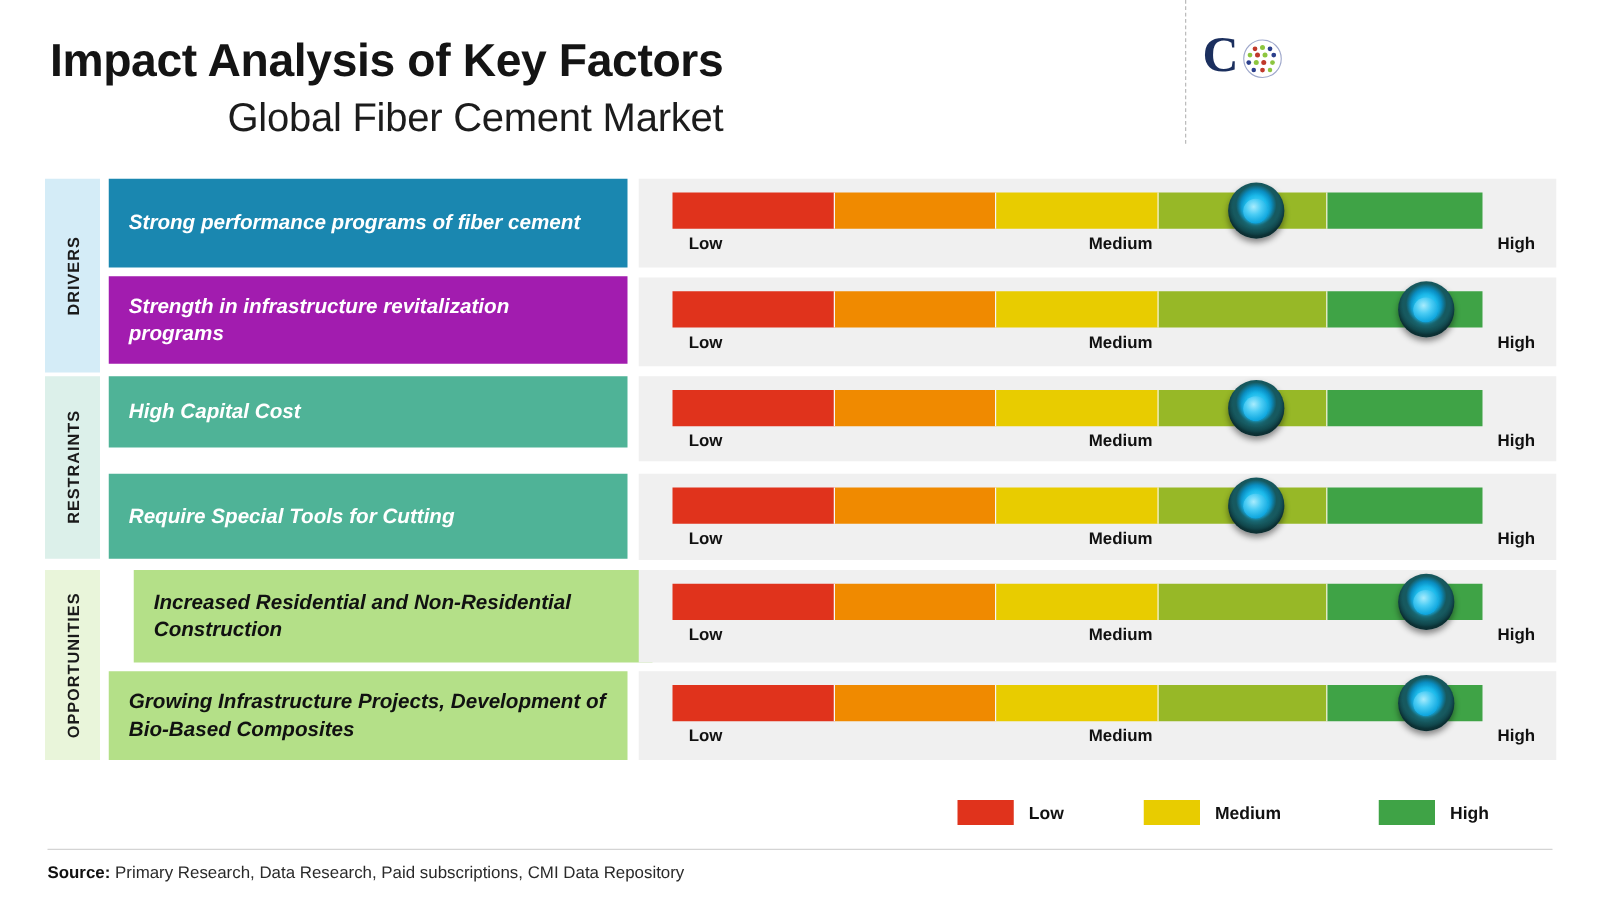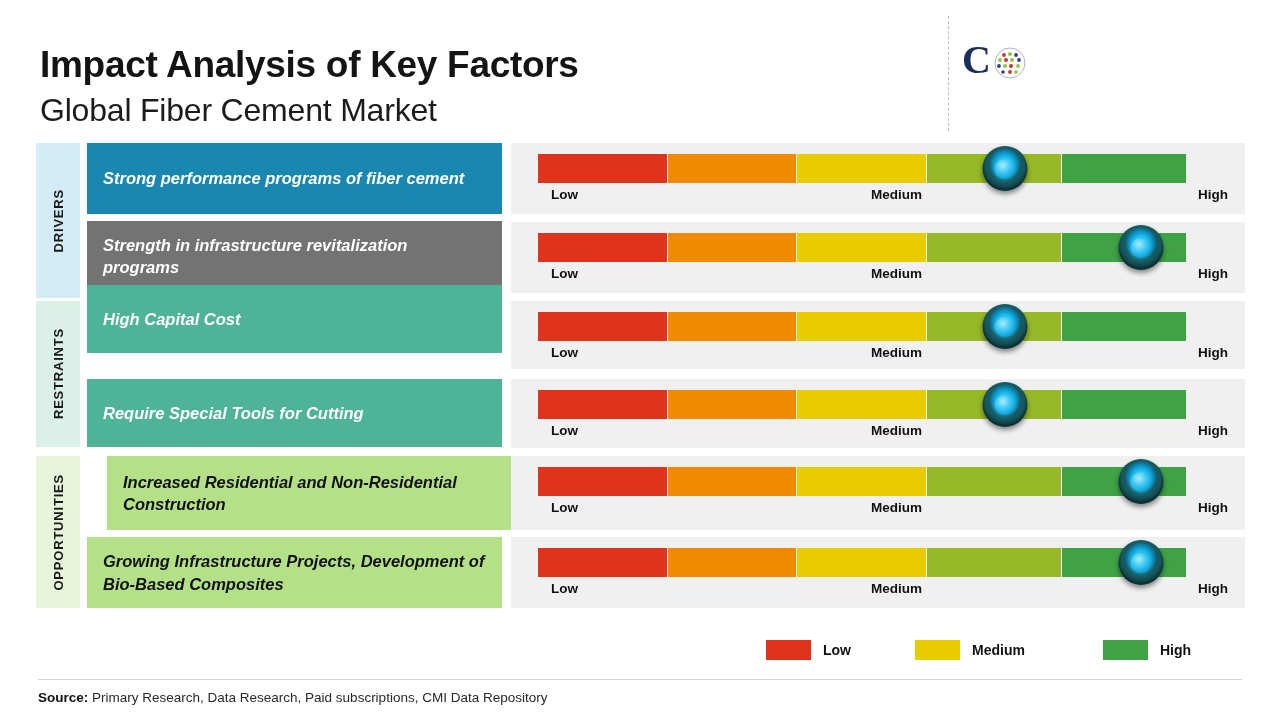--- a/index.html
+++ b/index.html
@@ -5,21 +5,21 @@
   * { margin:0; padding:0; box-sizing:border-box; }
   html,body { width:1280px; height:720px; }
   body {
     font-family:"Liberation Sans", sans-serif;
     background:#ffffff;
     position:relative;
     overflow:hidden;
   }
 
   
-  #header { position:absolute; left:0; top:16px; width:1056px; height:128px; }
+  #header { position:absolute; left:0; top:0; width:1056px; height:128px;text-align:right; }
   #title-block { position:absolute; left:40px; top:30px; }
   #main-title {
     font-size:37px; font-weight:bold; color:#141414;
     letter-spacing:-0.3px; line-height:1.05;
   }
   #sub-title {
     font-size:32px; font-weight:400; color:#1c1c1c;
     line-height:1.1; margin-top:8px; letter-spacing:-0.2px;
   }
   #logo-divider {
@@ -61,21 +61,21 @@
     padding:0 16px;
     font-style:italic; font-weight:bold;
     font-size:16.5px; line-height:1.35;
   }
   .factor-box.drivers     { background:#1a87b0; color:#ffffff; }
   .factor-box.restraints  { background:#4fb397; color:#ffffff; }
   .factor-box.opportunities{ background:#b4e088; color:#111111; }
 
   #fb-0 { top:143px; height:71px; }
   #fb-1 { top:221px; height:70px; }
-  #fb-2 { top:285px; height:68px; }
+  #fb-2 { top:301px; height:57px; }
   #fb-3 { top:379px; height:68px; }
   #fb-4 { top:456px; height:74px; }
   #fb-5 { top:537px; height:71px; }
 
   
   .gauge-row {
     position:absolute; left:511px; width:734px;
     background:#f0f0f0;
   }
   #gr-0 { top:143px; height:71px; }
@@ -190,21 +190,21 @@
   <span>DRIVERS</span>
 </div>
 <div class="cat-tab" id="cat-1" style="background: rgb(220, 240, 234);">
   <span>RESTRAINTS</span>
 </div>
 <div class="cat-tab" id="cat-2" style="background: rgb(233, 245, 218);">
   <span>OPPORTUNITIES</span>
 </div>
 
 <div class="factor-box drivers" id="fb-0" style="background: rgb(26, 135, 176); color: rgb(255, 255, 255);">Strong performance programs of fiber cement</div>
-<div class="factor-box drivers" id="fb-1" style="background: #737373; color: rgb(255, 255, 255);">Strength in infrastructure revitalization programs</div>
+<div class="factor-box drivers" id="fb-1" style="background: #a21caf; color: rgb(255, 255, 255);">Strength in infrastructure revitalization programs</div>
 <div class="factor-box restraints" id="fb-2" style="background: rgb(79, 179, 151); color: rgb(255, 255, 255);">High Capital Cost</div>
 <div class="factor-box restraints" id="fb-3" style="background: rgb(79, 179, 151); color: rgb(255, 255, 255);">Require Special Tools for Cutting</div>
 <div class="factor-box opportunities" id="fb-4" style="background: rgb(180, 224, 136); color: rgb(17, 17, 17); margin-left: 20px;">Increased Residential and Non-Residential Construction</div>
 <div class="factor-box opportunities" id="fb-5" style="background: rgb(180, 224, 136); color: rgb(17, 17, 17);">Growing Infrastructure Projects, Development of Bio-Based Composites</div>
 
 <div class="gauge-row" id="gr-0">
   <div class="gauge-bar">
     <div class="seg seg-0" style="background: rgb(224, 51, 28);"></div>
     <div class="seg seg-1" style="background: rgb(240, 138, 0);"></div>
     <div class="seg seg-2" style="background: rgb(232, 204, 0);"></div>

